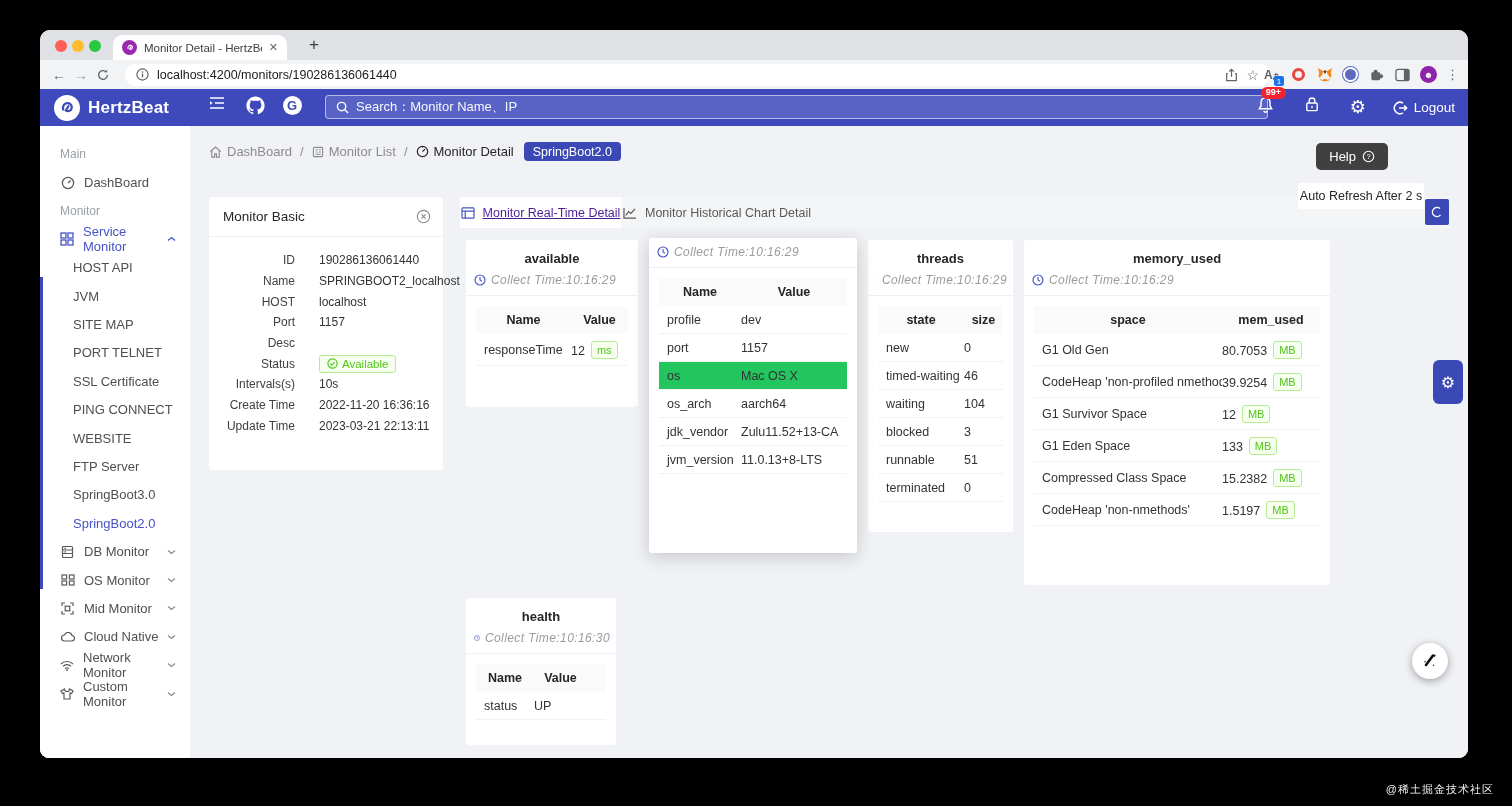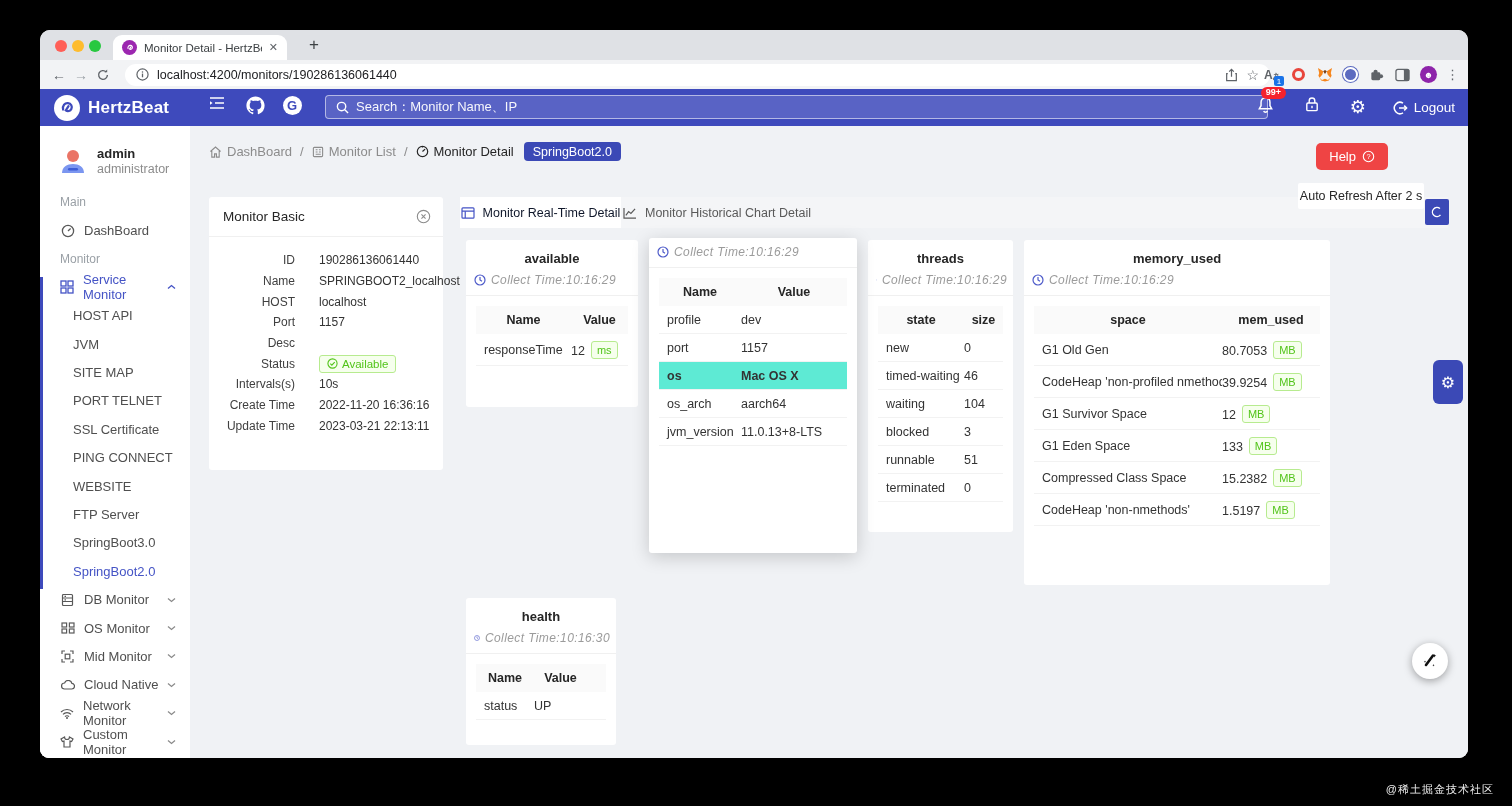--- a/index.html
+++ b/index.html
@@ -62,54 +62,54 @@
   .srow.sel { color:#4453c5; }
   .srow.sel .mic, .srow.sel .chev { color:#4453c5; }
   .ssub { height:28.4px; display:flex; align-items:center; padding-left:33px; font-size:13px; color:#4f4f4f; cursor:pointer; }
   .ssub.sel { color:#4453c5; }
 
   .content { position:absolute; left:150px; top:0; right:0; bottom:0; overflow:hidden; }
   .breadcrumb { position:absolute; left:19px; top:16px; display:flex; align-items:center; gap:8px; font-size:13px; color:#8c8c8c; }
   .bc-item { display:flex; align-items:center; gap:5px; }
   .bc-cur { color:#262626; }
   .bc-badge { background:#3b49b6; color:#fff; font-size:12.5px; padding:2.5px 9px; border-radius:4px; margin-left:2px; }
-  .helpbtn { position:absolute; right:80px; top:17px; height:27px; background:#ef4444; color:#fff; font-size:13px; border-radius:5px; display:flex; align-items:center; gap:6px; padding:0 13px; cursor:pointer; }
+  .helpbtn { position:absolute; right:80px; top:17px; height:27px; background:#404040; color:#fff; font-size:13px; border-radius:5px; display:flex; align-items:center; gap:6px; padding:0 13px; cursor:pointer; }
 
   .basic-card { position:absolute; left:19px; top:71px; width:234px; height:273px; background:#fff; border-radius:3px; }
   .bc-head { height:40px; border-bottom:1px solid #f0f0f0; display:flex; align-items:center; padding:0 12px 0 14px; }
   .bc-title { font-size:13.5px; color:#262626; flex:1; }
   .bc-close { color:#8c8c8c; display:flex; }
   .bc-body { padding-top:13px; }
   .brow { display:flex; height:20.7px; align-items:center; font-size:12px; color:#333; }
   .brow .lbl { width:86px; text-align:right; flex:none; color:#404040; }
   .brow .val { margin-left:24px; white-space:nowrap; }
   .gbadge { display:inline-flex; align-items:center; gap:4px; border:1px solid #b7eb8f; background:#f6ffed; color:#52c41a; font-size:11.5px; border-radius:3px; padding:1px 7px; line-height:14px; }
 
   .tabsbar { position:absolute; left:270px; top:71px; width:988px; height:31px; background:#f4f5f7; display:flex; }
   .vtab { display:flex; align-items:center; justify-content:center; gap:8px; font-size:12.5px; color:#595959; cursor:pointer; }
-  .vtab.active { background:#fff; color:#0f172a; width:161px; }
+  .vtab.active { background:#fff; color:#4c1d95; width:161px;text-decoration:underline; }
   .vtab.idle { width:192px; }
   .refresh-select { position:absolute; left:1108px; top:57px; width:126px; height:26px; background:#fff; font-size:12.5px; color:#262626; display:flex; align-items:center; justify-content:center; border-radius:2px; cursor:pointer; }
   .refresh-btn { position:absolute; left:1235px; top:73px; width:24px; height:26px; background:#3b49b6; border-radius:2px; display:flex; align-items:center; justify-content:center; cursor:pointer; }
 
   .mcard { position:absolute; background:#fff; border-radius:3px; }
   .mcard.avail { left:276px; top:114px; width:172px; height:167px; }
   .mcard.env { left:459px; top:112px; width:208px; height:315px; box-shadow:0 4px 18px rgba(0,0,0,.18); z-index:3; }
   .mcard.thr { left:678px; top:114px; width:145px; height:292px; }
   .mcard.mem { left:834px; top:114px; width:306px; height:345px; }
   .mcard.hea { left:276px; top:472px; width:150px; height:147px; }
   .mtitle { text-align:center; font-size:13px; font-weight:bold; color:#262626; padding-top:11px; }
   .mcollect { display:flex; align-items:center; gap:5px; padding:7px 6px 8px 8px; border-bottom:1px solid #f0f0f0; color:#9b9b9b; font-size:12px; font-style:italic; letter-spacing:.4px; white-space:nowrap; }
   .mtable { margin:10px; }
   .mthead { display:flex; background:#fafafa; font-size:12.5px; font-weight:bold; color:#262626; padding:7px 0; }
   .mthead span { text-align:center; }
   .mrow { display:flex; align-items:center; padding:6.5px 0; border-bottom:1px solid #f2f2f2; font-size:12.5px; color:#333; }
   .mrow .c1 { padding-left:8px; white-space:nowrap; overflow:hidden; }
   .mrow .c2 { white-space:nowrap; }
-  .mrow.shaded { background:#5eead4;font-weight:bold; }
+  .mrow.shaded { background:#22c55e; }
   .ubadge { display:inline-block; margin-left:6px; padding:0 5px; font-size:11px; color:#52c41a; background:#f6ffed; border:1px solid #b7eb8f; border-radius:3px; line-height:16px; vertical-align:1px; }
   
   .avail .h1,.avail .c1{width:95px;} .avail .h2{width:57px;} 
   .env .h1,.env .c1{width:82px;} .env .h2{width:106px;}
   .thr .h1,.thr .c1{width:86px;} .thr .h2{width:39px;}
   .mem .h1,.mem .c1{width:188px;} .mem .h2{width:98px;}
   .hea .h1,.hea .c1{width:58px;} .hea .h2{width:53px;}
 
   .gearfloat { position:absolute; right:5px; top:234px; width:30px; height:44px; background:#3b49b6; border-radius:6px; display:flex; align-items:center; justify-content:center; cursor:pointer; z-index:5; }
   .wand { position:absolute; left:1412px; top:643px; width:36px; height:36px; background:#fff; border-radius:50%; box-shadow:0 2px 8px rgba(0,0,0,.35); display:flex; align-items:center; justify-content:center; z-index:9; }
@@ -252,31 +252,20 @@
               <line x1="7" y1="8" x2="14.5" y2="8" stroke="#fff" stroke-width="1.5"></line>
               <path d="M12.2 5.6 14.6 8l-2.4 2.4" fill="none" stroke="#fff" stroke-width="1.5"></path>
             </svg>
           <span>Logout</span>
         </div>
       </div>
     </div>
 
     <div class="appbody">
       <div class="sidebar">
-        <div class="user-block">
-          <svg width="30" height="30" viewBox="0 0 30 30">
-              <circle cx="15" cy="10" r="6" fill="#ea7466"></circle>
-              <path d="M4 27c0-6 5-9 11-9s11 3 11 9z" fill="#7b96f0"></path>
-              <rect x="10" y="22" width="10" height="2.4" rx="1.2" fill="#3c5bd6"></rect>
-            </svg>
-          <div>
-            <div class="uname">admin</div>
-            <div class="urole">administrator</div>
-          </div>
-        </div>
 
         <div class="sgroup">Main</div>
 
         <div class="srow">
           <span class="mic">
             <svg width="14" height="14" viewBox="0 0 14 14">
                 <circle cx="7" cy="7" r="5.6" fill="none" stroke="currentColor" stroke-width="1.3"></circle>
                 <line x1="7" y1="7" x2="9.6" y2="4.6" stroke="currentColor" stroke-width="1.3"></line>
               </svg>
           </span>
@@ -566,20 +555,24 @@
               </div>
             <div class="mrow shaded">
                 <span class="c1">os</span>
                 <span class="c2">Mac OS X</span>
               </div>
             <div class="mrow">
                 <span class="c1">os_arch</span>
                 <span class="c2">aarch64</span>
               </div>
             <div class="mrow">
+                <span class="c1">jdk_vendor</span>
+                <span class="c2">Zulu11.52+13-CA</span>
+              </div>
+            <div class="mrow">
                 <span class="c1">jvm_version</span>
                 <span class="c2">11.0.13+8-LTS</span>
               </div>
           </div>
         </div>
 
         <div class="mcard thr">
           <div class="mtitle">threads</div>
           <div class="mcollect">
               <svg width="12" height="12" viewBox="0 0 12 12">

